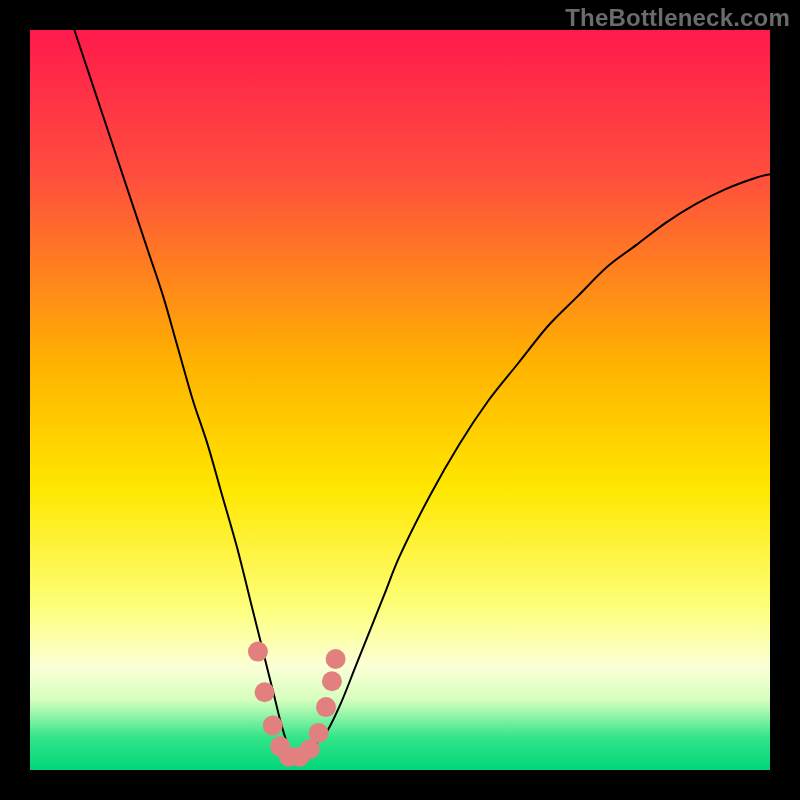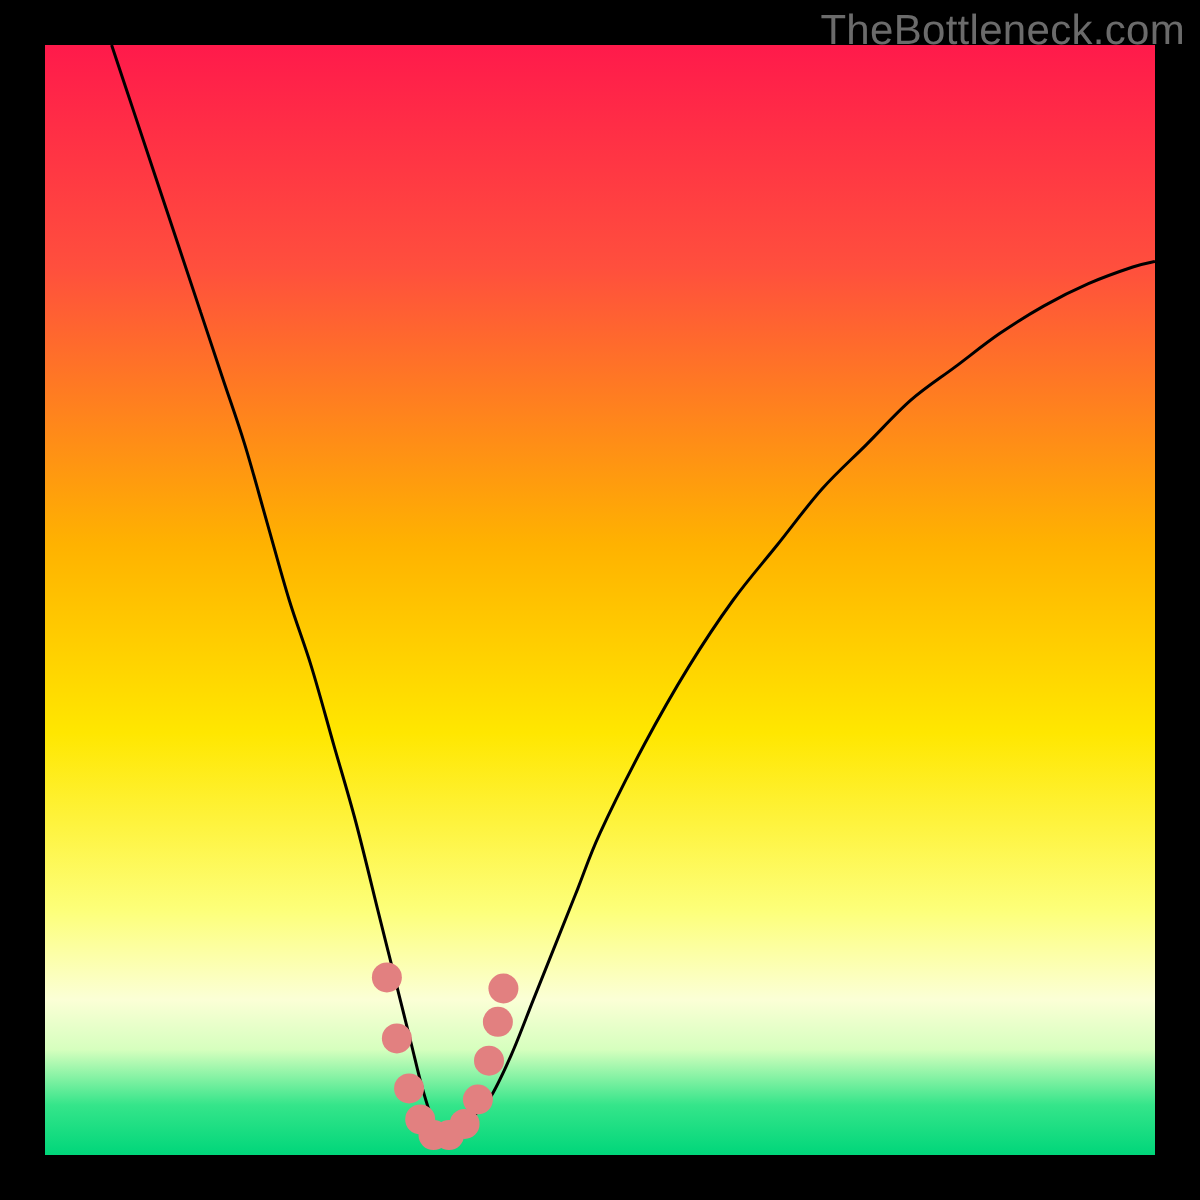--- a/index.html
+++ b/index.html
@@ -22,22 +22,22 @@
     top: 30px;
     width: 740px;
     height: 740px;
     overflow: hidden;
   }
   .watermark {
     position: absolute;
     top: 4px;
     right: 10px;
     color: #6b6b6b;
-    font-size: 28px;
-    font-weight: 400;
+    font-size: 24px;
+    font-weight: 700;
     letter-spacing: 0.2px;
     font-family: Arial, Helvetica, sans-serif;
   }
 </style>
 </head>
 <body>
 
 <div class="frame">
   <div class="watermark">TheBottleneck.com</div>
   <div class="plot">

